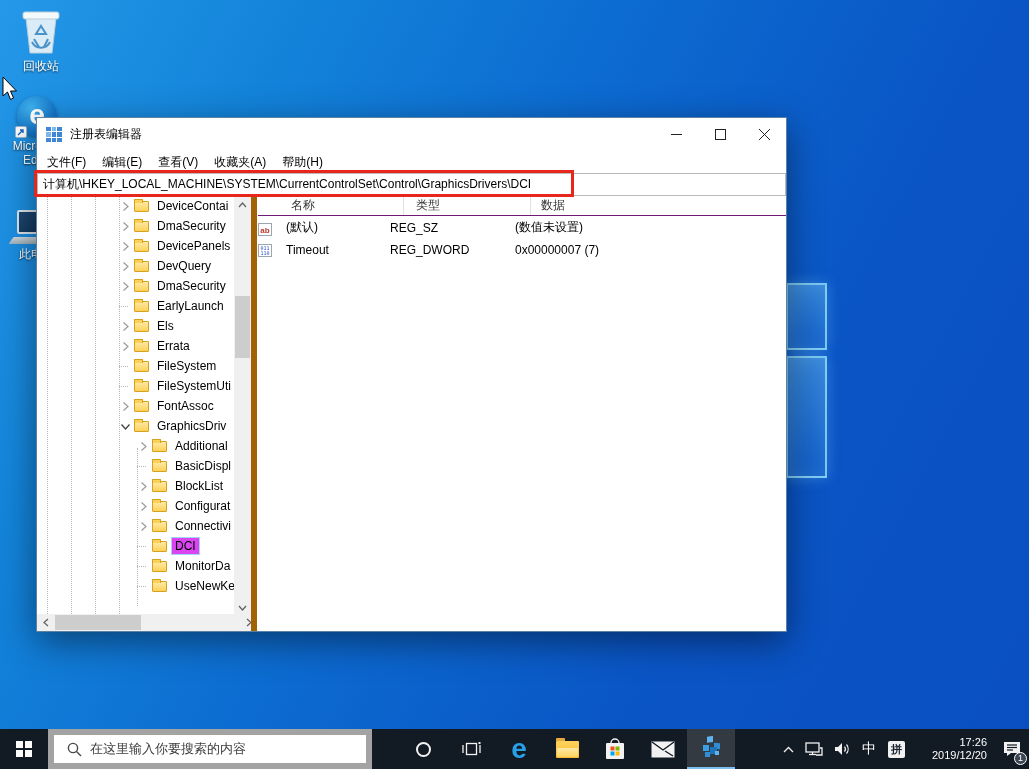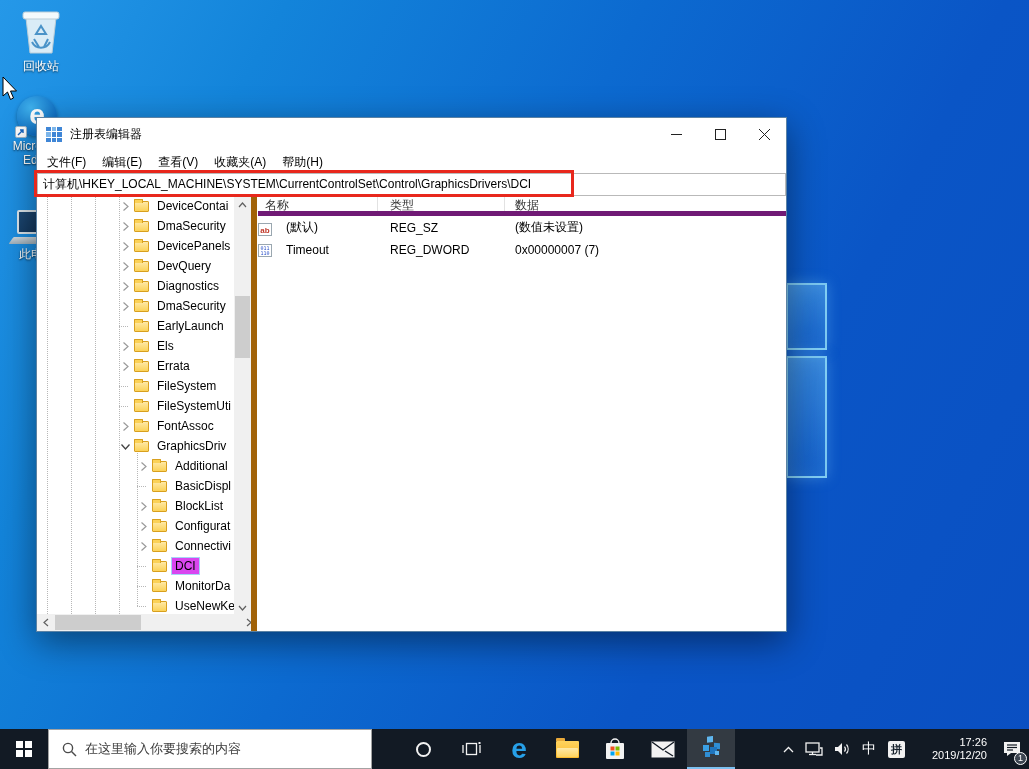--- a/index.html
+++ b/index.html
@@ -101,36 +101,36 @@
 
   .vscroll { position:absolute; right:0; top:0; width:17px; height:420px; background:#f0f0f0; }
   .vscroll .sb-btn { position:absolute; left:0; width:17px; height:17px; display:flex; align-items:center; justify-content:center; }
   .vscroll .thumb { position:absolute; left:1px; width:15px; top:100px; height:62px; background:#cdcdcd; }
   .hscroll { position:absolute; left:0; bottom:0; width:220px; height:17px; background:#f0f0f0; }
   .hscroll .sb-btn { position:absolute; top:0; width:17px; height:17px; display:flex; align-items:center; justify-content:center; }
   .hscroll .thumb { position:absolute; left:18px; width:86px; top:1px; height:15px; background:#cdcdcd; }
 
   
   .values-pane { position:absolute; left:221px; top:0; right:0; bottom:0; background:#fff; }
-  .v-header { display:flex; height:20px; border-bottom:5px solid #701a75; color:#333; }
+  .v-header { display:flex; height:20px; border-bottom:1px solid #701a75; color:#333;padding-left:26px; }
   .v-header .hc { line-height:19px; padding-left:8px; border-right:1px solid #e2e2e2; font-size:12px; }
   .hc.c-name { width:120px; padding-left:7px; }
   .hc.c-type { width:127px; padding-left:12px; }
   .hc.c-data { flex:1; padding-left:10px; border-right:none; }
   .v-row { display:flex; height:21px; align-items:center; margin-top:1px; }
   .v-name { width:120px; display:flex; align-items:flex-end; gap:13px; overflow:hidden; }
   .v-type { width:127px; padding-left:12px; }
   .v-data { flex:1; padding-left:10px; }
 
   
   .taskbar { position:absolute; left:0; bottom:0; width:1029px; height:40px; background:#121a24; z-index:40; }
   .tb-start { position:absolute; left:0; top:0; width:48px; height:40px; display:flex; align-items:center; justify-content:center; }
   .win-logo { width:16px; height:16px; display:grid; grid-template-columns:1fr 1fr; grid-template-rows:1fr 1fr; gap:2px; }
   .win-logo span { background:#fff; }
-  .tb-search { position:absolute; left:48px; top:0; width:324px; height:40px; background:#fff; display:flex; align-items:center; border:1px solid #a3a3a3; }
+  .tb-search { position:absolute; left:48px; top:0; width:324px; height:40px; background:#fff; display:flex; align-items:center; border:6px solid #a3a3a3; }
   .tb-search .ph { color:#3d3d3d; font-size:13px; margin-left:8px; white-space:nowrap; overflow:hidden; }
   .tb-icon { position:absolute; top:0; width:48px; height:40px; display:flex; align-items:center; justify-content:center; }
   .tb-icon.active { background:rgba(255,255,255,.14); border-bottom:2px solid #7cc0f0; }
   .cortana-ring { width:15px; height:15px; border:2px solid #f2f2f2; border-radius:50%; }
   .edge-e { color:#27a0e8; font-size:28px; font-weight:bold; line-height:30px; }
   .fe-folder { width:23px; height:17px; position:relative; background:linear-gradient(#ffd35e,#fcba2d); border-radius:1px; }
   .fe-folder::before { content:""; position:absolute; left:0; top:-3px; width:9px; height:3px; background:#e8a93a; border-radius:1px 1px 0 0; }
   .fe-folder::after { content:""; position:absolute; left:1px; bottom:1px; width:21px; height:9px; background:linear-gradient(#ffe9a8,#ffd35e); border-radius:1px; }
 
   .tray { position:absolute; right:0; top:0; height:40px; display:flex; align-items:center; color:#fff; }
@@ -281,29 +281,20 @@
             <span class="t-folder"></span>
             <span class="t-label">DevQuery</span>
           </div>
           <div class="tree-row lv0">
             <span class="arrow-slot">
               <svg width="9" height="11" viewBox="0 0 9 11">
                 <path d="M2.5 1.5 L7 5.5 L2.5 9.5" fill="none" stroke="#9a9a9a" stroke-width="1.2"></path>
               </svg>
             </span>
             <span class="t-folder"></span>
-            <span class="t-label">Diagnostics</span>
-          </div>
-          <div class="tree-row lv0">
-            <span class="arrow-slot">
-              <svg width="9" height="11" viewBox="0 0 9 11">
-                <path d="M2.5 1.5 L7 5.5 L2.5 9.5" fill="none" stroke="#9a9a9a" stroke-width="1.2"></path>
-              </svg>
-            </span>
-            <span class="t-folder"></span>
             <span class="t-label">DmaSecurity</span>
           </div>
           <div class="tree-row lv0">
             <span class="stub"></span>
             <span class="t-folder"></span>
             <span class="t-label">EarlyLaunch</span>
           </div>
           <div class="tree-row lv0">
             <span class="arrow-slot">
               <svg width="9" height="11" viewBox="0 0 9 11">

